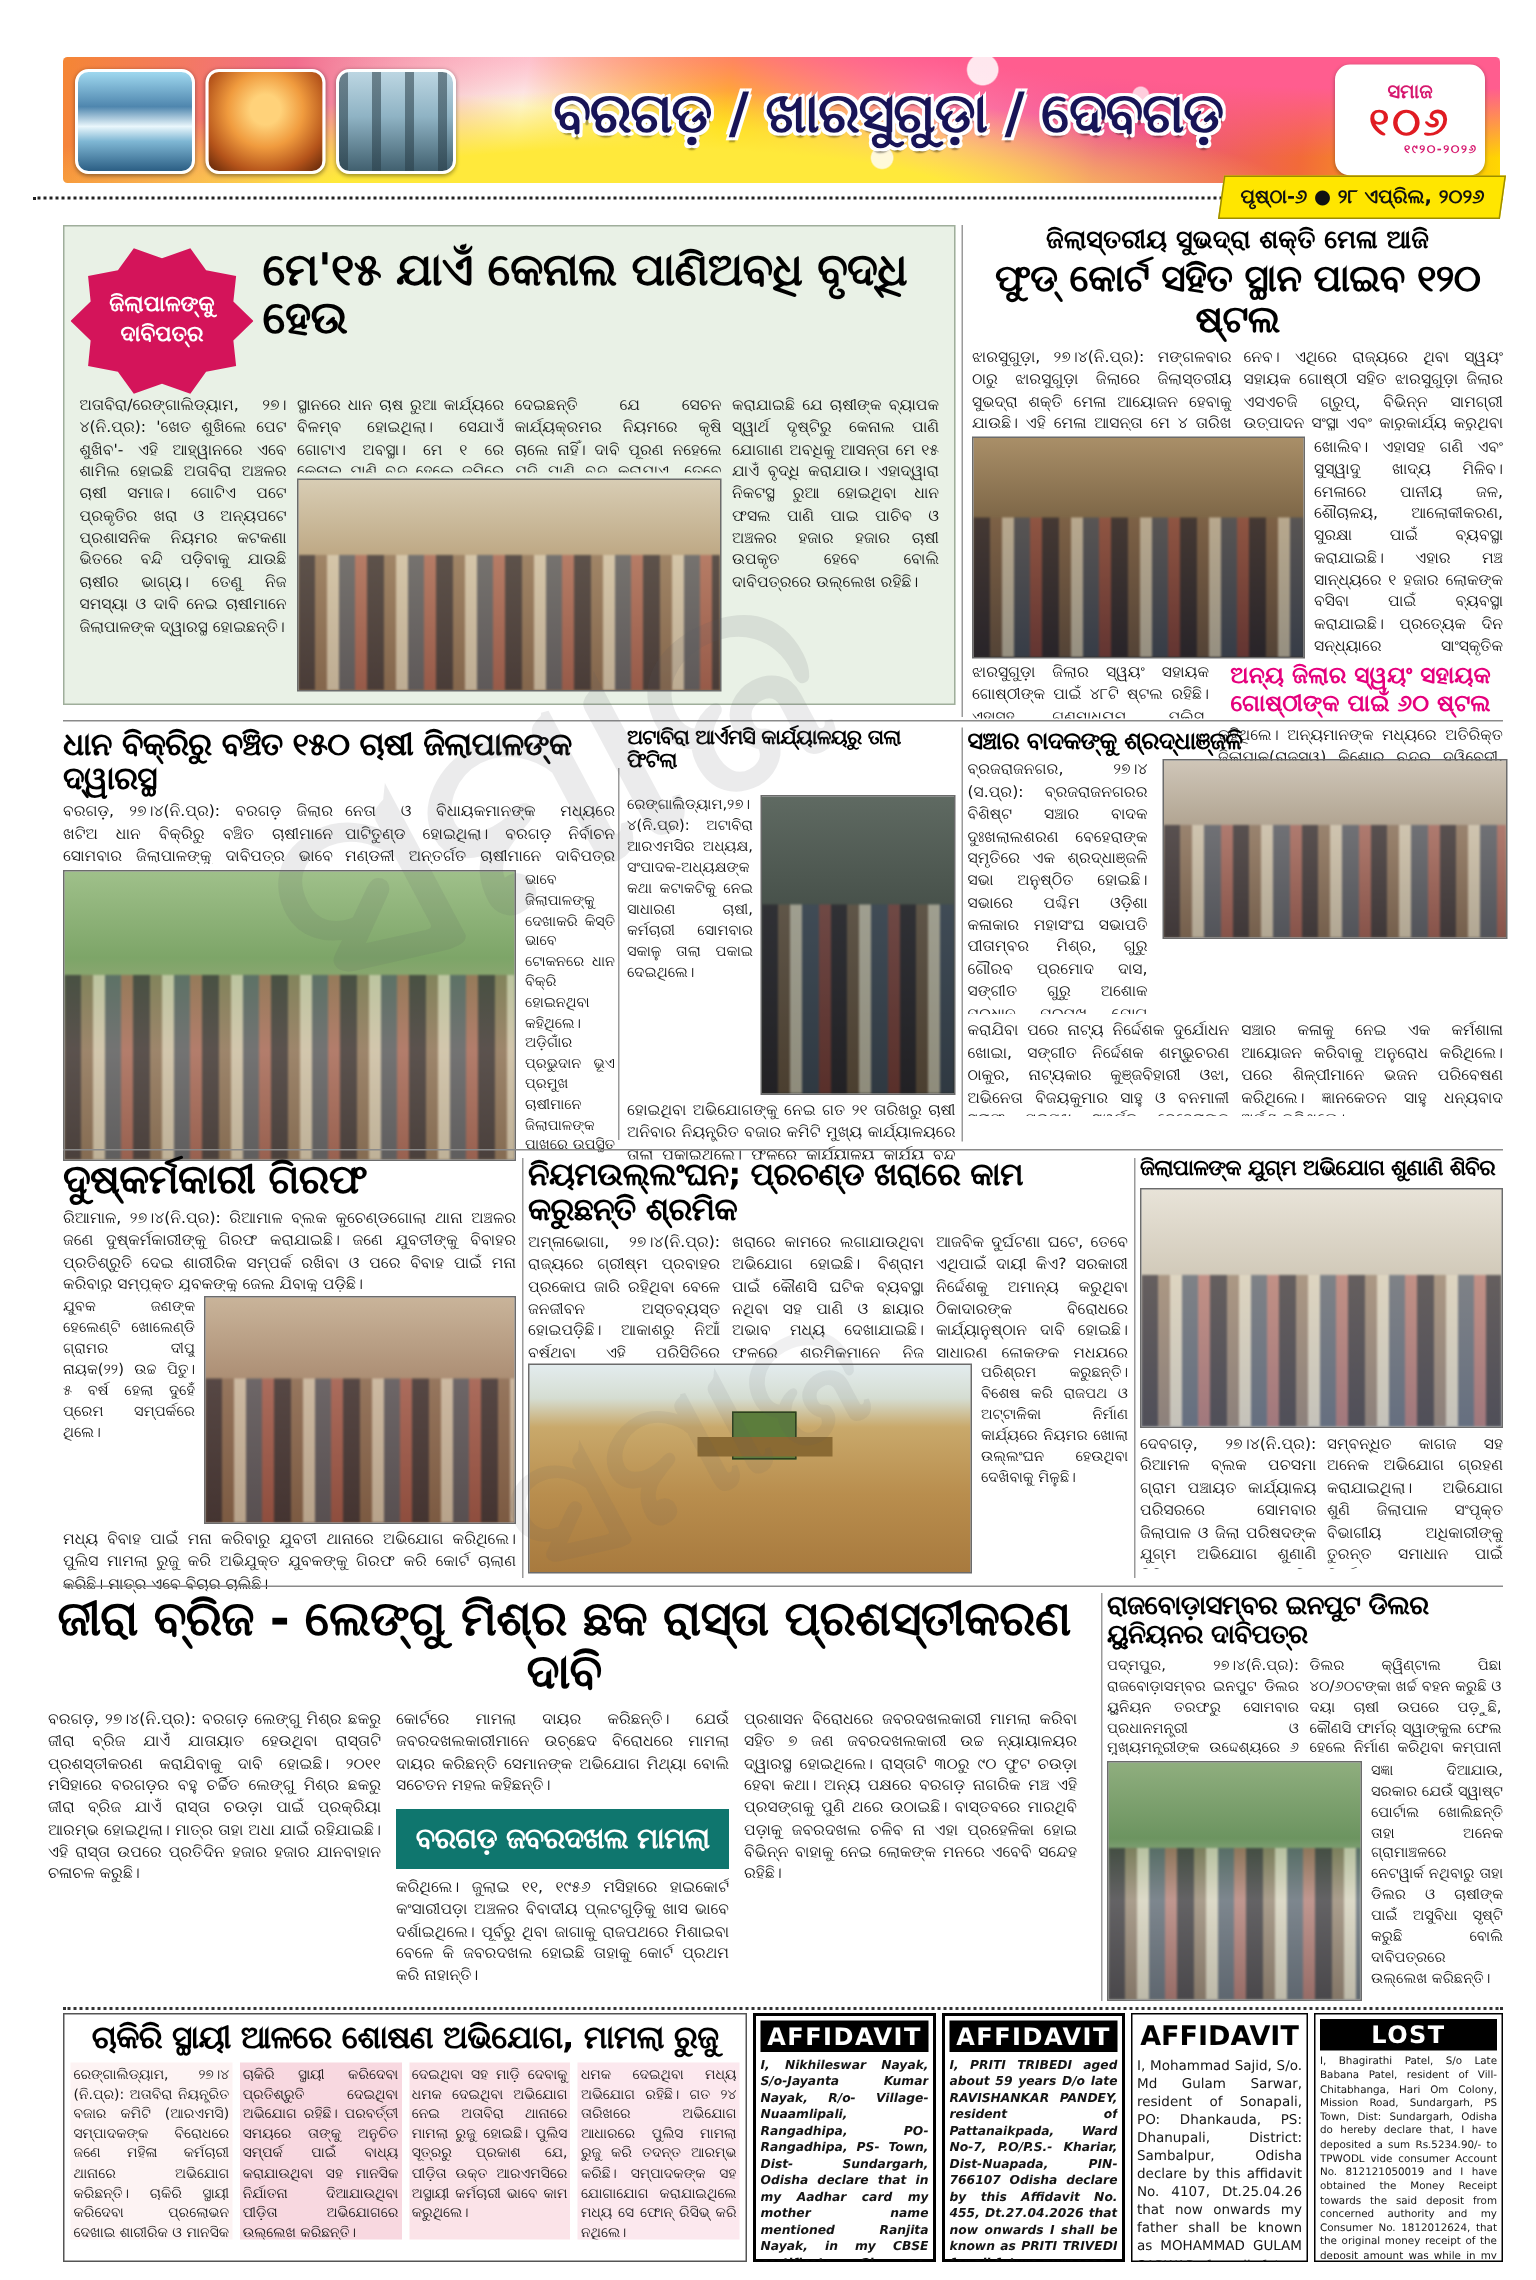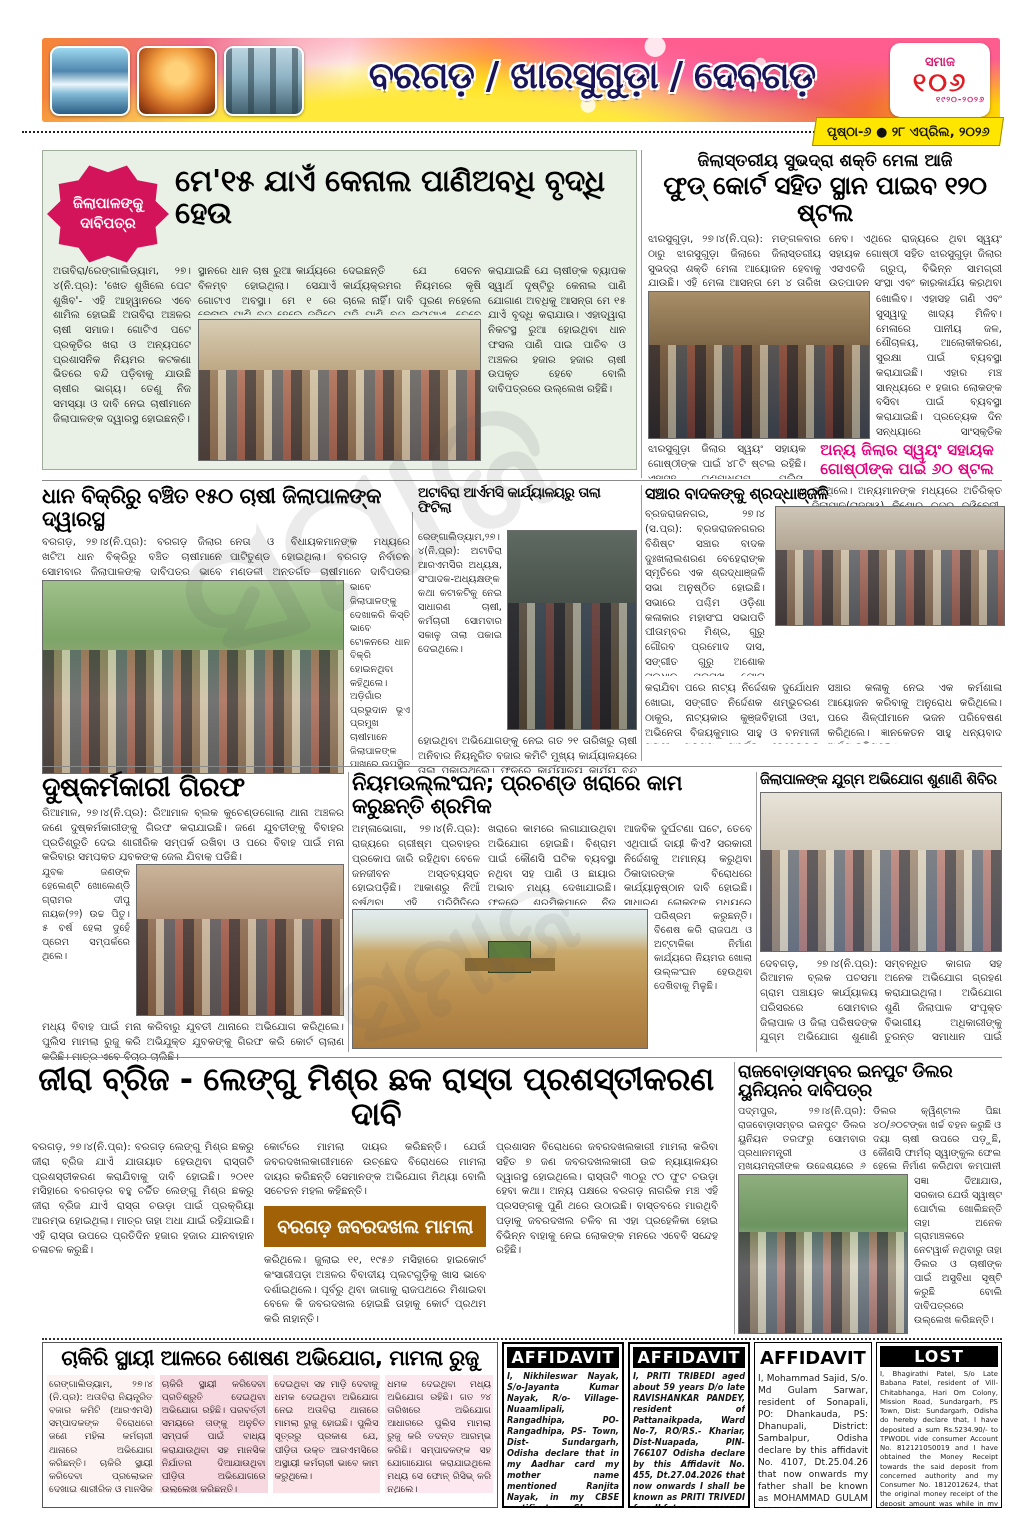--- a/index.html
+++ b/index.html
@@ -143,21 +143,21 @@
   .a8-r{display:flex;gap:7px;margin-top:4px;height:90px;}
   .a8-r .body-odia{flex:1;}
 
   
   .a9{position:absolute;left:32px;top:1062px;width:688px;height:272px;}
   .a9 .headline{font-size:32px;text-align:center;}
   .a9-cols{display:flex;gap:10px;margin-top:8px;}
   .a9-cols .col{width:222px;height:218px;}
   .a9-mid{display:flex;flex-direction:column;gap:5px;}
   .a9-mid .t1{height:62px;}
-  .redbox{background:#a16207;color:#fff;font-weight:bold;font-size:19px;text-align:center;
+  .redbox{background:#0f766e;color:#fff;font-weight:bold;font-size:19px;text-align:center;
       padding:9px 4px;letter-spacing:-0.5px;}
   .a9-mid .t2{flex:1;}
 
   .a10{position:absolute;left:738px;top:1062px;width:264px;height:272px;}
   .a10 .headline{font-size:17.5px;}
   .a10-r1{display:flex;gap:7px;height:66px;margin-top:4px;}
   .a10-r1 .body-odia{width:128px;font-size:9.8px;}
   .a10-r2{display:flex;gap:6px;margin-top:4px;}
   .a10 .photo{width:168px;height:158px;}
   .a10-r2 .body-odia{width:88px;height:158px;font-size:9.8px;}

